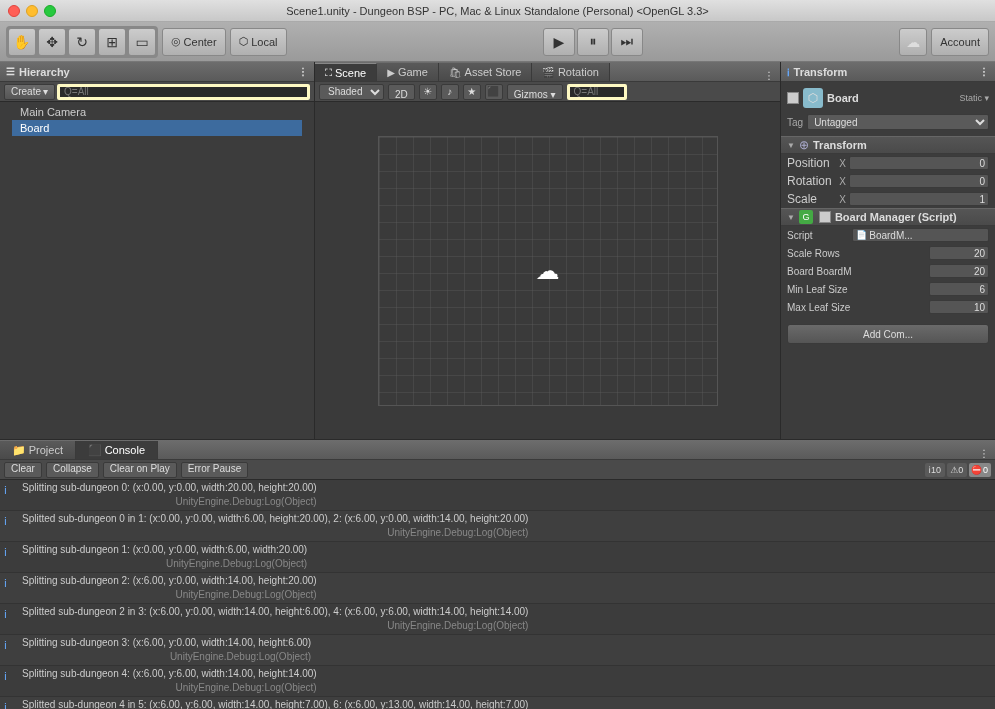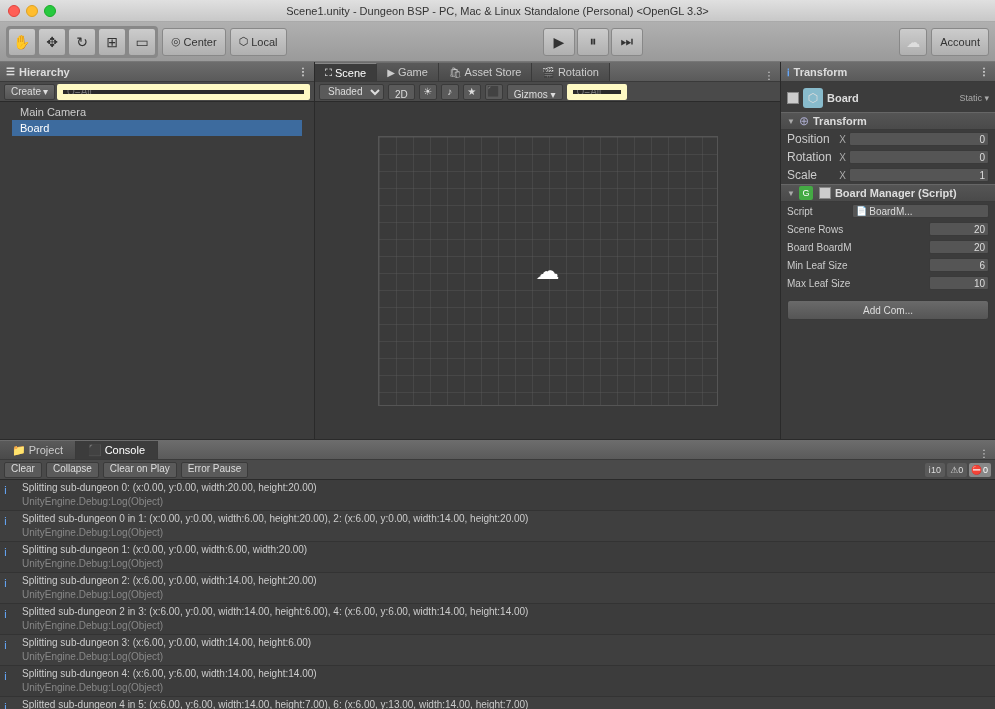--- a/index.html
+++ b/index.html
@@ -76,21 +76,21 @@
       height: 20px; background: #4a4a4a;
       display: flex; align-items: center; padding: 0 4px; gap: 2px;
       border-bottom: 1px solid #2a2a2a;
     }
     .create-btn {
       height: 16px; padding: 0 6px; background: linear-gradient(to bottom, #6a6a6a, #555);
       border: 1px solid #3a3a3a; border-radius: 2px; cursor: pointer;
       font-size: 10px; color: #ddd; display: flex; align-items: center; gap: 2px;
     }
     .search-input {
-      flex: 1; height: 16px; background: #2a2a2a; border: 6px solid #fef9c3;
+      flex: 1; height: 16px; background: #2a2a2a; border: 3px solid #fef9c3;
       border-radius: 2px; padding: 0 4px; font-size: 10px; color: #ddd; outline: none;
     }
     .hierarchy-list { flex: 1; overflow-y: auto; padding: 2px 12px; }
     .hierarchy-item {
       padding: 2px 8px; cursor: pointer; font-size: 11px; color: #ccc;
     }
     .hierarchy-item.selected { background: #3d6b9e; color: white; }
 
     
     #center { flex: 1; display: flex; flex-direction: column; }
@@ -251,21 +251,21 @@
     .badge-warn { background: #5a5a5a; color: #ddd; }
     .badge-err { background: #888; color: white; }
     .console-content { flex: 1; overflow-y: auto; }
     .console-log-item {
       display: flex; align-items: flex-start; padding: 1px 4px; border-bottom: 1px solid #333;
       gap: 4px; cursor: pointer;
     }
     .console-log-item.alt { background: #3f3f3f; }
     .console-icon { font-size: 11px; color: #6af; min-width: 14px; padding-top: 1px; }
     .console-text { font-size: 10px; color: #ccc; line-height: 1.4; }
-    .console-text .line2 { color: #888; }
+    .console-text .line2 { color: #888; text-align: right; }
 
     
     ::-webkit-scrollbar { width: 8px; height: 8px; }
     ::-webkit-scrollbar-track { background: #2a2a2a; }
     ::-webkit-scrollbar-thumb { background: #666; border-radius: 4px; }
   </style>
 </head>
 <body>
 
 <div id="titlebar">
@@ -382,20 +382,26 @@
       <span>Transform</span>
       <span style="margin-left:auto; font-size:10px; cursor:pointer;">⋮</span>
     </div>
     <div class="inspector-body">
       <div class="inspector-name-row">
         <div class="checkbox"></div>
         <div style="width:20px; height:20px; background:#8bc; border-radius:3px; display:flex; align-items:center; justify-content:center; font-size:12px;">⬡</div>
         <span class="inspector-name">Board</span>
         <span style="font-size:9px; color:#aaa; cursor:pointer;">Static ▾</span>
       </div>
+      <div class="inspector-tag-row">
+        <span class="tag-label">Tag</span>
+        <select class="tag-select">
+          <option>Untagged</option>
+        </select>
+      </div>
 
       <div class="section-header">
         <span class="section-arrow">▼</span>
         <span style="font-size:12px; color:#aac;">⊕</span>
         <span class="section-title">Transform</span>
       </div>
 
       <div class="transform-row">
         <span class="transform-label">Position</span>
         <span class="transform-x-label">X</span>
@@ -421,21 +427,21 @@
         <span class="section-title">Board Manager (Script)</span>
       </div>
       <div class="script-row">
         <span class="script-label">Script</span>
         <div class="script-value">
           <span style="font-size:9px;color:#aac;">📄</span>
           <span>BoardM...</span>
         </div>
       </div>
       <div class="prop-row">
-        <span class="prop-label">Scene Rows</span>
+        <span class="prop-label">Scale Rows</span>
         <input class="prop-input" type="text" value="20" style="">
       </div>
       <div class="prop-row">
         <span class="prop-label">Board BoardM</span>
         <input class="prop-input" type="text" value="20" style="">
       </div>
       <div class="prop-row">
         <span class="prop-label">Min Leaf Size</span>
         <input class="prop-input" type="text" value="6" style="">
       </div>

